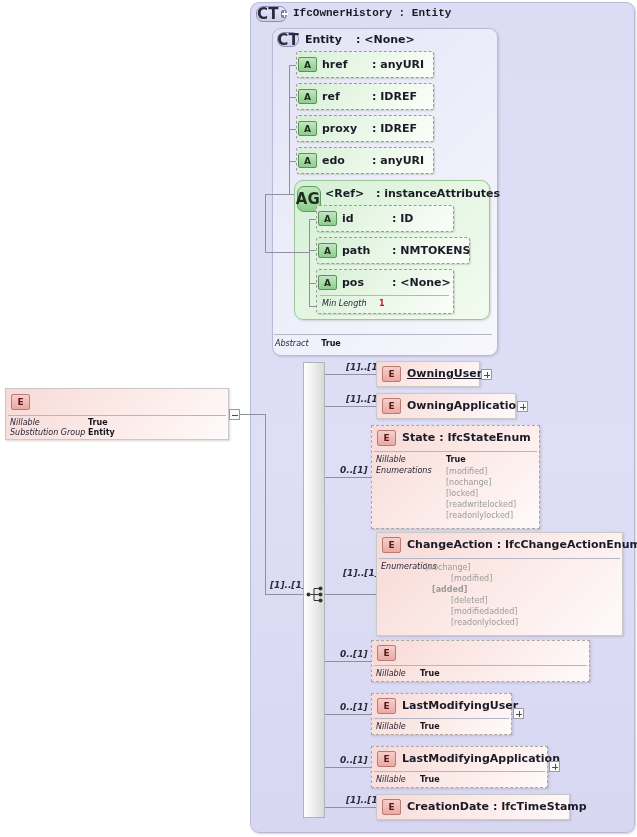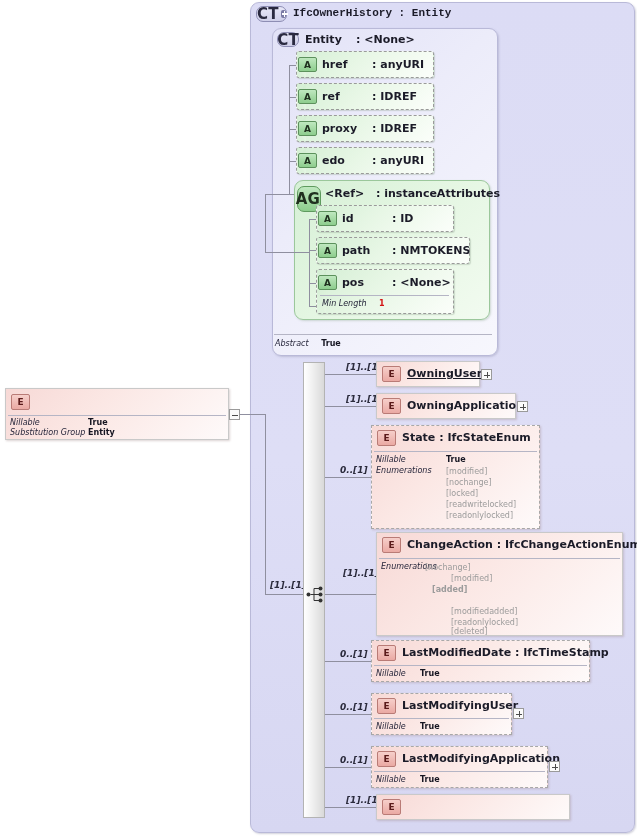--- a/index.html
+++ b/index.html
@@ -329,31 +329,30 @@
       <span>E</span>
     </div>
   <div class="elem-title abs" style="left:407px;top:538px;">ChangeAction : IfcChangeActionEnum</div>
   <div class="hr abs" style="left:379px;top:558px;width:241px;"></div>
   <div class="facet abs" style="left:381px;top:562px;">
     <span class="k">Enumerations</span>
   </div>
   <div class="enum abs" style="left:425px;top:562px;">[nochange]</div>
   <div class="enum abs" style="left:451px;top:573px;">[modified]</div>
   <div class="enum abs" style="left:432px;top:584px;font-weight:bold;">[added]</div>
-  <div class="enum abs" style="left:451px;top:595px;margin-top:31px;">[deleted]</div>
+  <div class="enum abs" style="left:451px;top:595px;">[deleted]</div>
   <div class="enum abs" style="left:451px;top:606px;">[modifiedadded]</div>
   <div class="enum abs" style="left:451px;top:617px;">[readonlylocked]</div>
 
   <div class="ln lnh abs" style="left:325px;top:661px;width:46px;"></div>
   <div class="card abs" style="left:340px;top:649px;">0..[1]</div>
   <div class="abs elem dashed" style="left:371px;top:640px;width:219px;height:42px;"></div>
   <div class="chip-e abs" style="left:377px;top:645px;width:19px;height:16px;">
       <span>E</span>
     </div>
-  <div class="elem-title abs" style="left:402px;top:646px;">LastModifiedDate : IfcTimeStamp</div>
   <div class="hr abs" style="left:374px;top:665px;width:213px;"></div>
   <div class="facet abs" style="left:376px;top:669px;">
     <span class="k">Nillable</span>
   </div>
   <div class="facet abs" style="left:420px;top:669px;">
     <span class="v">True</span>
   </div>
 
   <div class="ln lnh abs" style="left:325px;top:714px;width:46px;"></div>
   <div class="card abs" style="left:340px;top:702px;">0..[1]</div>
@@ -386,14 +385,15 @@
     <span class="v">True</span>
   </div>
   <div class="tog plus abs" style="left:549px;top:761px;"></div>
 
   <div class="ln lnh abs" style="left:325px;top:807px;width:51px;"></div>
   <div class="card abs" style="left:346px;top:795px;">[1]..[1]</div>
   <div class="abs elem solid" style="left:376px;top:794px;width:194px;height:26px;"></div>
   <div class="chip-e abs" style="left:382px;top:799px;width:19px;height:16px;">
       <span>E</span>
     </div>
+  <div class="elem-title abs" style="left:407px;top:800px;">CreationDate : IfcTimeStamp</div>
 
 </div>
 
 </body></html>

